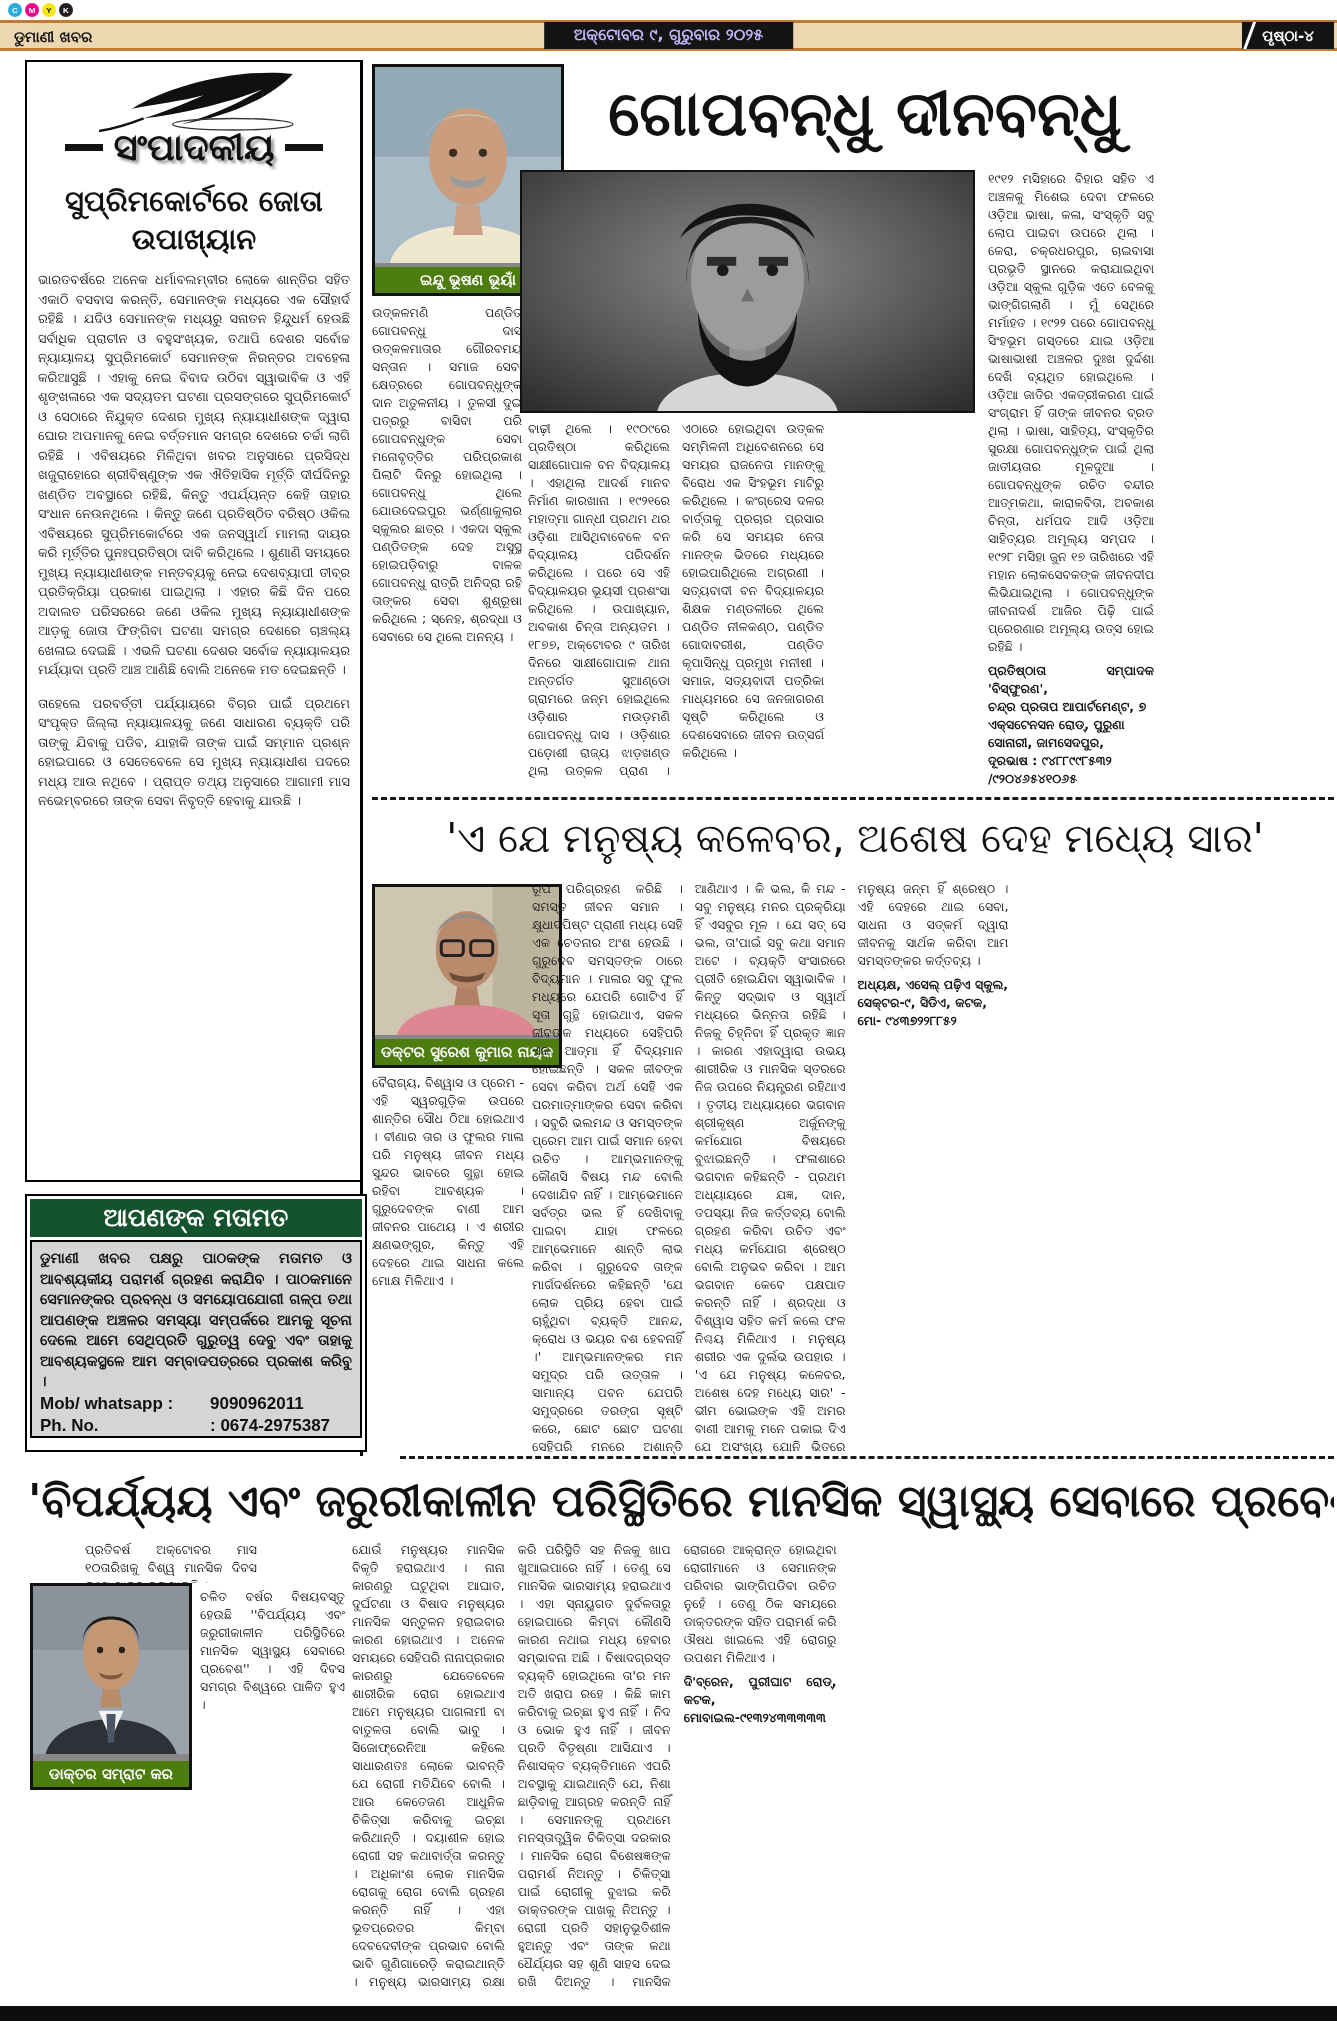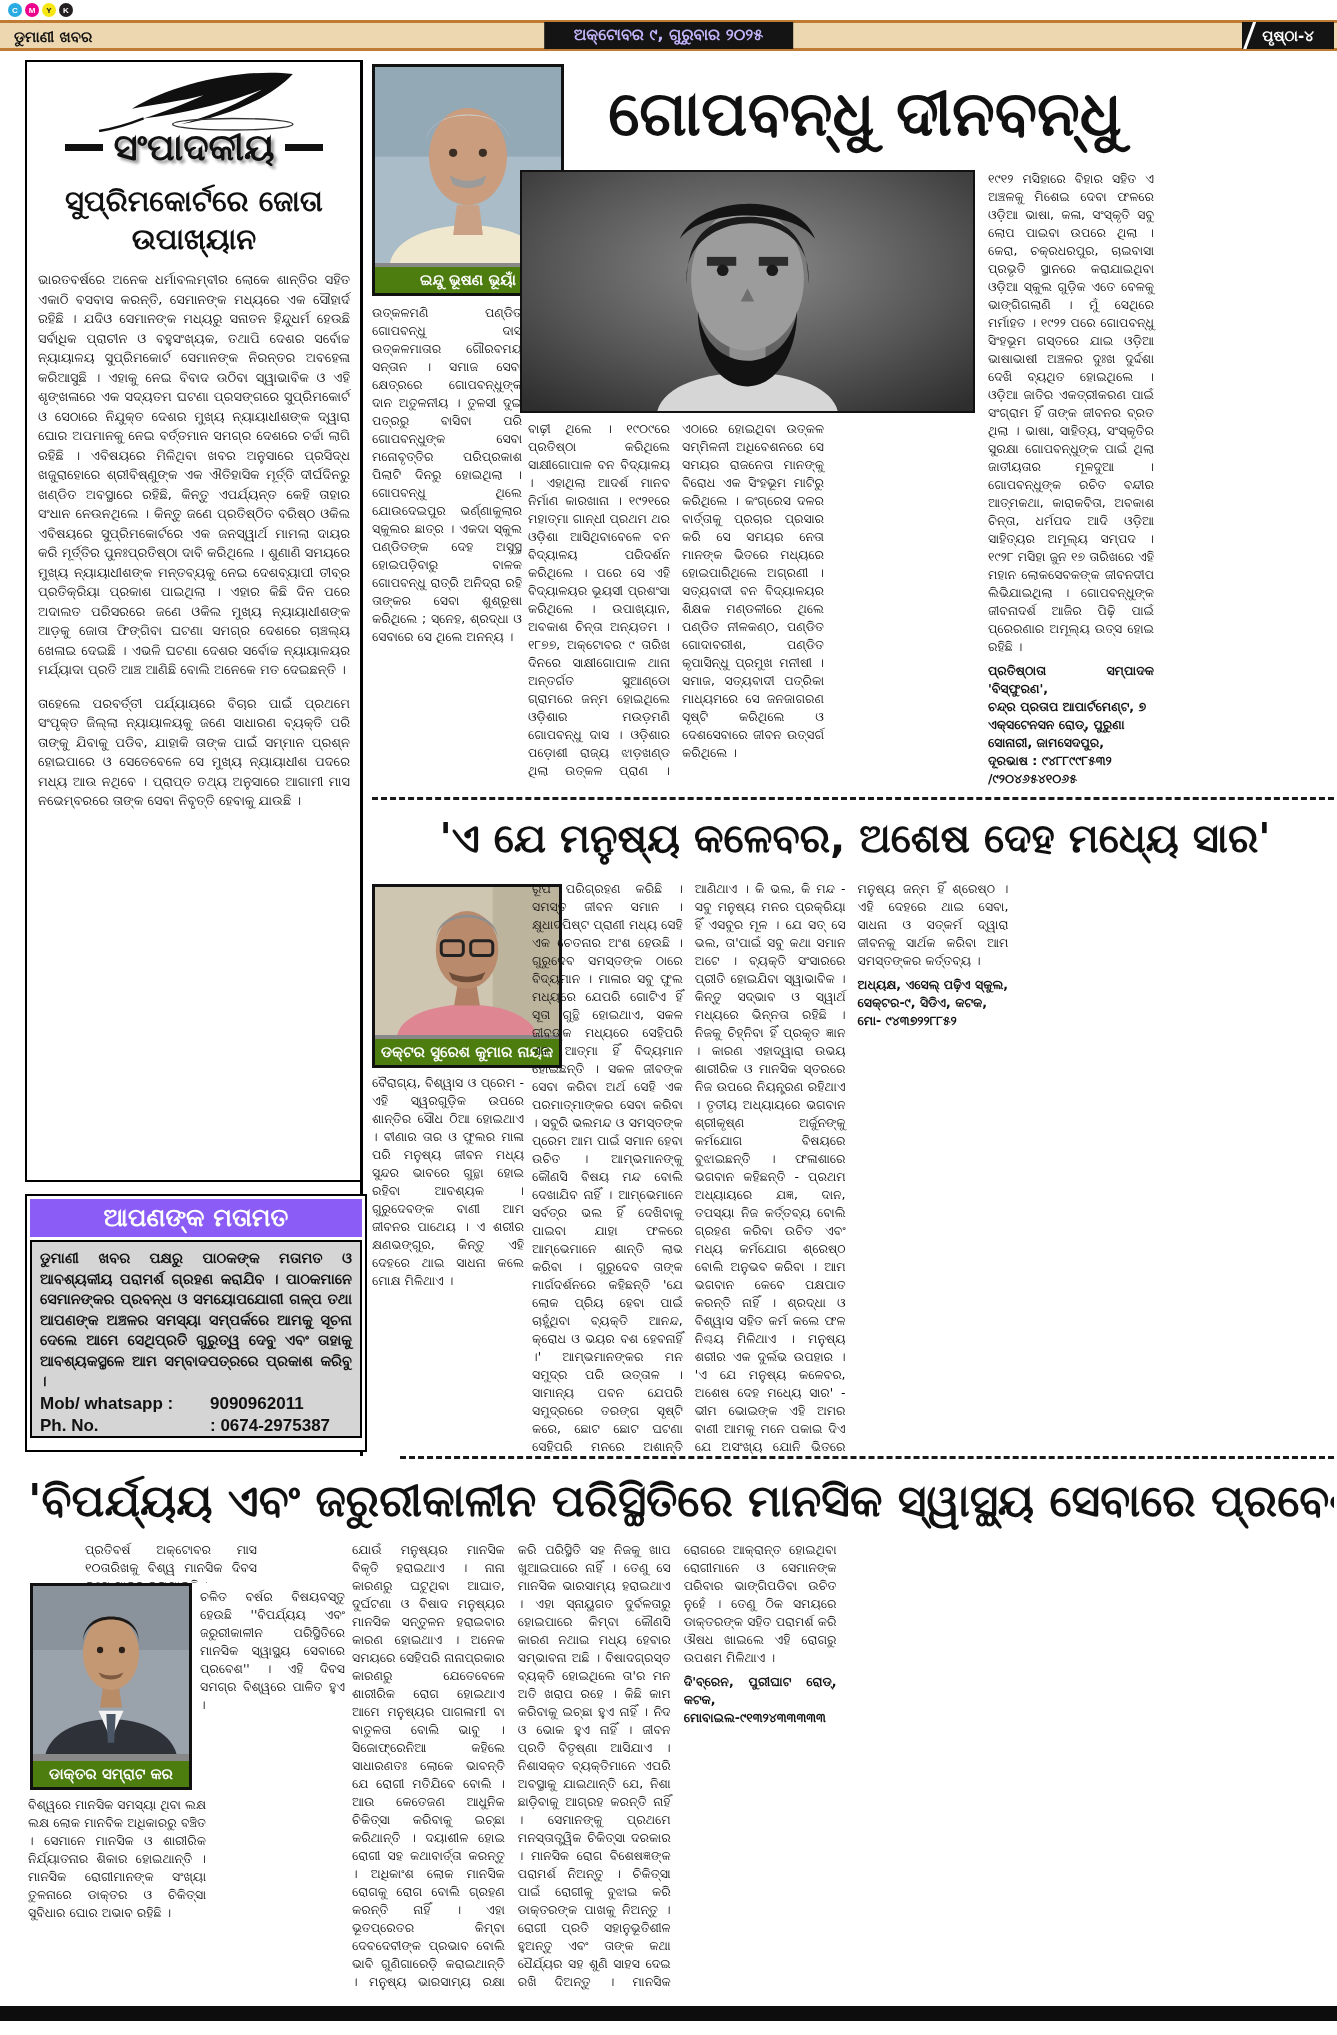--- a/index.html
+++ b/index.html
@@ -29,37 +29,37 @@
   .edlabelrow .bar { width:38px; height:7px; background:#111; }
   .edlabel { font-size:37px; font-weight:800; text-shadow:3px 3px 3px #9a9a9a; }
   .edheadline { text-align:center; font-size:29px; font-weight:bold; line-height:1.3; margin:14px 4px 12px; }
   .edbody { font-size:13px; line-height:1.5; text-align:justify; }
   .edbody + .edbody { margin-top:14px; }
 
   .vrule { position:absolute; left:360px; top:62px; width:3px; height:1394px; background:#000; }
 
   
   .fbox { position:absolute; left:25px; top:1194px; width:342px; height:258px; border:2px solid #000; padding:3px; background:#fff; overflow:hidden; }
-  .ftitle { background:#8b5cf6; color:#fff; text-align:center; font-size:25px; font-weight:bold; padding:4px 0; }
+  .ftitle { background:#14532d; color:#fff; text-align:center; font-size:25px; font-weight:bold; padding:4px 0; }
   .fbodywrap { border:2px solid #000; background:#d5d5d5; margin-top:3px; padding:6px 8px 4px; height:198px; overflow:hidden; }
   .fbody { font-size:14.5px; font-weight:bold; line-height:1.42; text-align:justify; }
   .frow { display:flex; font-family:"Liberation Sans", sans-serif; font-weight:bold; font-size:17px; margin-top:2px; }
   .frow .lab { width:170px; }
 
   
   .photo { position:absolute; border:3px solid #111; background:#888; overflow:hidden; }
   .caption { position:absolute; left:0; right:0; bottom:0; background:#4d7c0f; color:#fff; text-align:center;
              font-size:15px; font-weight:bold; padding:4px 0; }
   .coltext { position:absolute; font-size:12.5px; line-height:1.44; text-align:justify; overflow:hidden; column-fill:auto; }
   .sig { font-weight:bold; white-space:pre-line; margin-top:6px; }
   .dashed { position:absolute; border-top:3px dashed #1a1a1a; }
 
   .h1-main { position:absolute; left:396px; top:64px; width:938px; height:102px; font-size:62px; font-weight:800;
              text-align:center; line-height:100px; white-space:nowrap; overflow:hidden; }
-  .h2-main { position:absolute; left:376px; top:808px; width:958px; height:62px; font-size:40px; font-weight:700;
+  .h2-main { position:absolute; left:376px; top:808px; width:958px; height:62px; font-size:40px; font-weight:400;
              text-align:center; line-height:60px; white-space:nowrap; overflow:hidden; }
   .h3-main { position:absolute; left:28px; top:1472px; width:1306px; height:60px; font-size:44px; font-weight:800;
              text-align:center; line-height:58px; white-space:nowrap; overflow:hidden; }
 
   .footerbar { position:absolute; left:0; top:2006px; width:1337px; height:15px; background:#0d0d0d; }
 </style>
 </head>
 <body>
 
 <div class="page">
@@ -210,21 +210,20 @@
       <path d="M32,36 C32,16 68,16 68,36 C68,24 60,19 50,19 C40,19 32,24 32,36 Z" fill="#1d1a17"></path>
       <circle cx="43" cy="40" r="2" fill="#2a2019"></circle>
       <circle cx="57" cy="40" r="2" fill="#2a2019"></circle>
       <path d="M42,54 Q50,58 58,54 L56,57 Q50,60 44,57 Z" fill="#7d5a40"></path>
     </svg>
     <div class="caption">ଡାକ୍ତର ସମ୍ରାଟ କର</div>
   </div>
 
   <div class="coltext" style="left:85px; top:1541px; width:172px; height:42px;">ପ୍ରତିବର୍ଷ ଅକ୍ଟୋବର ମାସ ୧୦ତାରିଖକୁ ବିଶ୍ୱ ମାନସିକ ଦିବସ ରୂପେ ପାଳନ କରାଯାଉଛି ।</div>
   <div class="coltext" style="left:200px; top:1588px; width:145px; height:200px;">ଚଳିତ ବର୍ଷର ବିଷୟବସ୍ତୁ ହେଉଛି ''ବିପର୍ଯ୍ୟୟ ଏବଂ ଜରୁରୀକାଳୀନ ପରିସ୍ଥିତିରେ ମାନସିକ ସ୍ୱାସ୍ଥ୍ୟ ସେବାରେ ପ୍ରବେଶ'' । ଏହି ଦିବସ ସମଗ୍ର ବିଶ୍ୱରେ ପାଳିତ ହୁଏ ।</div>
-  <div class="coltext" style="left:28px; top:1796px; width:178px; height:210px;">ବିଶ୍ୱରେ ମାନସିକ ସମସ୍ୟା ଥିବା ଲକ୍ଷ ଲକ୍ଷ ଲୋକ ମାନବିକ ଅଧିକାରରୁ ବଞ୍ଚିତ । ସେମାନେ ମାନସିକ ଓ ଶାରୀରିକ ନିର୍ଯ୍ୟାତନାର ଶିକାର ହୋଇଥାନ୍ତି । ମାନସିକ ରୋଗୀମାନଙ୍କ ସଂଖ୍ୟା ତୁଳନାରେ ଡାକ୍ତର ଓ ଚିକିତ୍ସା ସୁବିଧାର ଘୋର ଅଭାବ ରହିଛି ।</div>
   <div class="coltext" style="left:352px; top:1541px; width:982px; height:466px; column-count:6; column-gap:13px;">
     <span>ଯୋଉଁ ମନୁଷ୍ୟର ମାନସିକ ବିକୃତି ହରାଇଥାଏ । ନାନା କାରଣରୁ ଘଟୁଥିବା ଆଘାତ, ଦୁର୍ଘଟଣା ଓ ବିଷାଦ ମନୁଷ୍ୟର ମାନସିକ ସନ୍ତୁଳନ ହରାଇବାର କାରଣ ହୋଇଥାଏ । ଅନେକ ସମୟରେ ସେହିପରି ନାନାପ୍ରକାର କାରଣରୁ ଯେତେବେଳେ ଶାରୀରିକ ରୋଗ ହୋଇଥାଏ ଆମେ ମନୁଷ୍ୟର ପାଗଳାମୀ ବା ବାତୁଳତା ବୋଲି ଭାବୁ । ସିଜୋଫ୍ରେନିଆ କହିଲେ ସାଧାରଣତଃ ଲୋକେ ଭାବନ୍ତି ଯେ ରୋଗୀ ମତିଯିବେ ବୋଲି । ଆଉ କେତେଜଣ ଆଧୁନିକ ଚିକିତ୍ସା କରିବାକୁ ଇଚ୍ଛା କରିଥାନ୍ତି । ଦୟାଶୀଳ ହୋଇ ରୋଗୀ ସହ କଥାବାର୍ତ୍ତା କରନ୍ତୁ । ଅଧିକାଂଶ ଲୋକ ମାନସିକ ରୋଗକୁ ରୋଗ ବୋଲି ଗ୍ରହଣ କରନ୍ତି ନାହିଁ । ଏହା ଭୂତପ୍ରେତର କିମ୍ବା ଦେବଦେବୀଙ୍କ ପ୍ରଭାବ ବୋଲି ଭାବି ଗୁଣିଗାରେଡ଼ି କରାଇଥାନ୍ତି । ମନୁଷ୍ୟ ଭାରସାମ୍ୟ ରକ୍ଷା କରି ପରିସ୍ଥିତି ସହ ନିଜକୁ ଖାପ ଖୁଆଇପାରେ ନାହିଁ । ତେଣୁ ସେ ମାନସିକ ଭାରସାମ୍ୟ ହରାଇଥାଏ । ଏହା ସ୍ନାୟୁଗତ ଦୁର୍ବଳତାରୁ ହୋଇପାରେ କିମ୍ବା କୌଣସି କାରଣ ନଥାଇ ମଧ୍ୟ ହେବାର ସମ୍ଭାବନା ଅଛି । ବିଷାଦଗ୍ରସ୍ତ ବ୍ୟକ୍ତି ହୋଇଥିଲେ ତା'ର ମନ ଅତି ଖରାପ ରହେ । କିଛି କାମ କରିବାକୁ ଇଚ୍ଛା ହୁଏ ନାହିଁ । ନିଦ ଓ ଭୋକ ହୁଏ ନାହିଁ । ଜୀବନ ପ୍ରତି ବିତୃଷ୍ଣା ଆସିଯାଏ । ନିଶାସକ୍ତ ବ୍ୟକ୍ତିମାନେ ଏପରି ଅବସ୍ଥାକୁ ଯାଇଥାନ୍ତି ଯେ, ନିଶା ଛାଡ଼ିବାକୁ ଆଗ୍ରହ କରନ୍ତି ନାହିଁ । ସେମାନଙ୍କୁ ପ୍ରଥମେ ମନସ୍ତାତ୍ତ୍ୱିକ ଚିକିତ୍ସା ଦରକାର । ମାନସିକ ରୋଗ ବିଶେଷଜ୍ଞଙ୍କ ପରାମର୍ଶ ନିଅନ୍ତୁ । ଚିକିତ୍ସା ପାଇଁ ରୋଗୀକୁ ବୁଝାଇ କରି ଡାକ୍ତରଙ୍କ ପାଖକୁ ନିଅନ୍ତୁ । ରୋଗୀ ପ୍ରତି ସହାନୁଭୂତିଶୀଳ ହୁଅନ୍ତୁ ଏବଂ ତାଙ୍କ କଥା ଧୈର୍ଯ୍ୟର ସହ ଶୁଣି ସାହସ ଦେଇ ରଖି ଦିଅନ୍ତୁ । ମାନସିକ ରୋଗରେ ଆକ୍ରାନ୍ତ ହୋଇଥିବା ରୋଗୀମାନେ ଓ ସେମାନଙ୍କ ପରିବାର ଭାଙ୍ଗିପଡିବା ଉଚିତ ନୁହେଁ । ତେଣୁ ଠିକ ସମୟରେ ଡାକ୍ତରଙ୍କ ସହିତ ପରାମର୍ଶ କରି ଔଷଧ ଖାଇଲେ ଏହି ରୋଗରୁ ଉପଶମ ମିଳିଥାଏ ।</span>
     <div class="sig">ଦି'ବ୍ରେନ, ପୁରୀଘାଟ ରୋଡ୍, କଟକ,
 ମୋବାଇଲ-୯୧୩୨୪୩୩୩୩୩</div>
   </div>
 
   <div class="footerbar"></div>
 
 </div>
 

